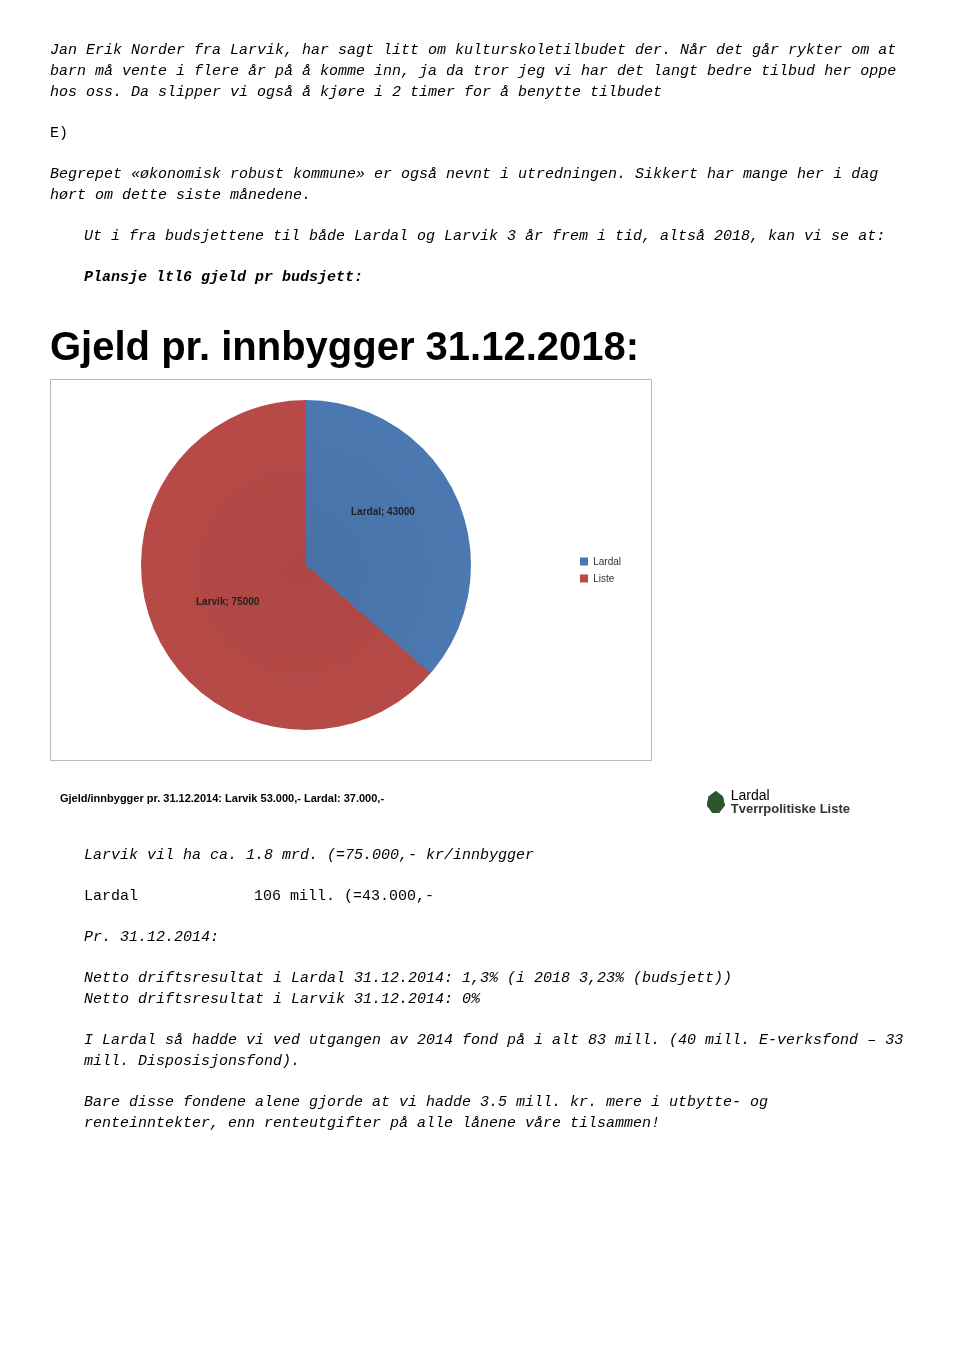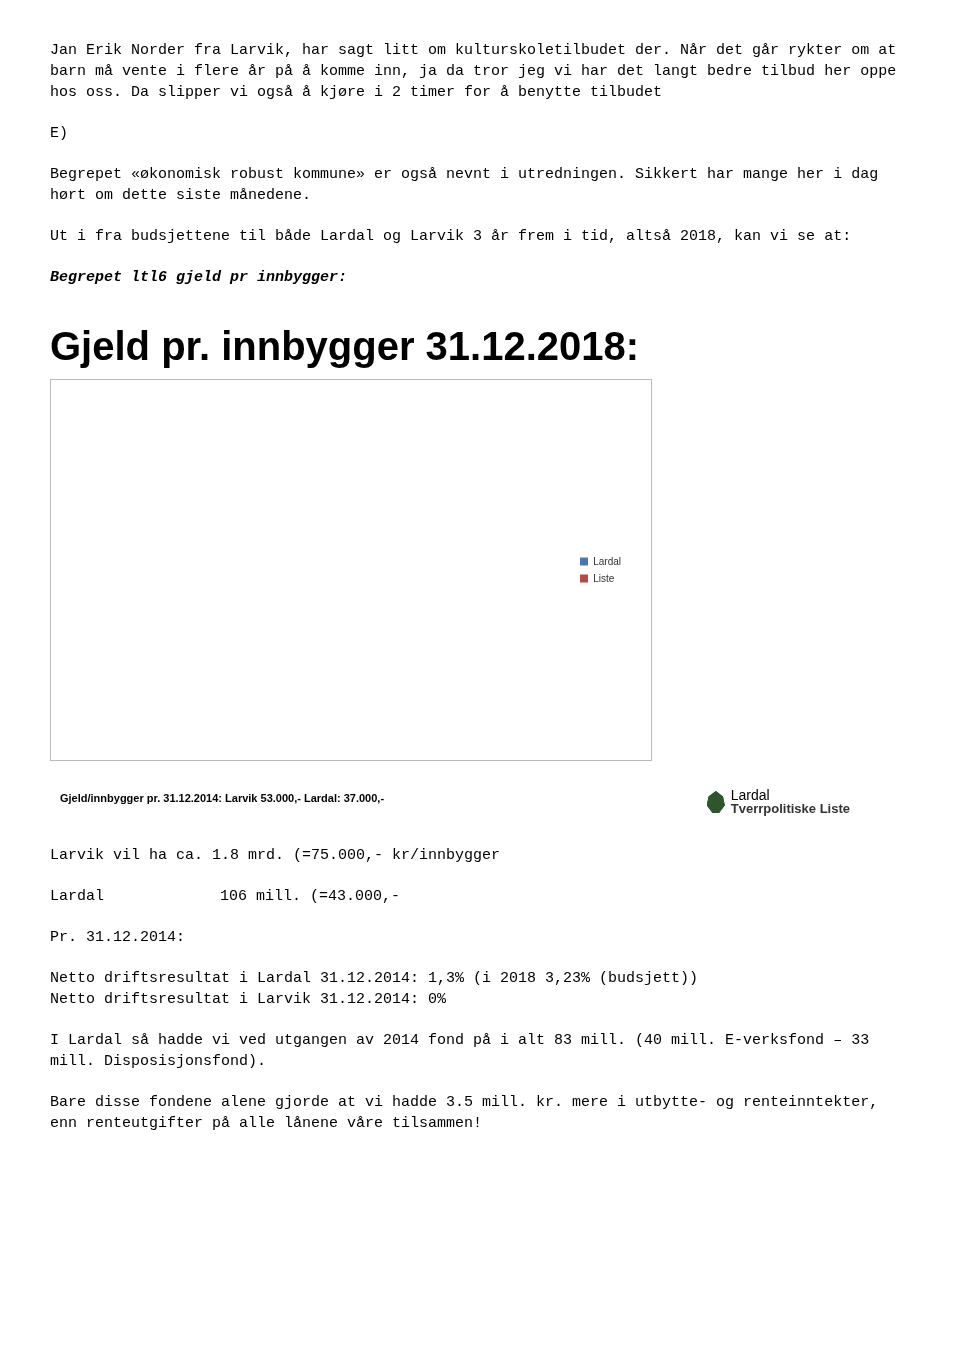--- a/index.html
+++ b/index.html
@@ -6,21 +6,21 @@
     margin: 0;
     padding: 40px 50px;
     font-family: "Courier New", Courier, monospace;
     font-size: 15px;
     line-height: 1.4;
     color: #000;
     background: #fff;
     width: 960px;
     box-sizing: border-box;
   }
-  .para { margin: 0 0  20px 0; }
+  .para { margin: 0 0  20px 0; font-style: italic; }
   .section-label { margin: 20px 0; }
   .italic { font-style: italic; font-weight: bold; }
   .chart-title {
     font-family: Arial, Helvetica, sans-serif;
     font-size: 40px;
     font-weight: bold;
     margin: 30px 0 5px 0;
   }
   .chart-box {
     border: 1px solid #bbb;
@@ -90,39 +90,44 @@
     background: radial-gradient(circle at 30% 40%, #2d562d 0 50%, transparent 51%),
                 radial-gradient(circle at 70% 40%, #2d562d 0 50%, transparent 51%),
                 linear-gradient(#2d562d,#2d562d);
     clip-path: polygon(50% 0%, 90% 25%, 100% 65%, 70% 100%, 30% 100%, 0% 65%, 10% 25%);
   }
   .branding .text { line-height: 1; }
   .branding .text .t1 { font-size: 14px; }
   .branding .text .t2 { font-size: 13px; color: #333; font-weight: bold; }
   .tbl { display: flex; }
   .tbl .c1 { width: 170px; }
-  .mt20 { margin-top: 20px; }
+  .mt20 { margin-top: 20px; margin-left: 34px; }
 </style>
 </head>
 <body>
 
 <div class="para">Jan Erik Norder fra Larvik, har sagt litt om kulturskoletilbudet der. Når det går rykter om at barn må vente i flere år på å komme inn, ja da tror jeg vi har det langt bedre tilbud her oppe hos oss. Da slipper vi også å kjøre i 2 timer for å benytte tilbudet</div>
 
 <div class="section-label">E)</div>
 
 <div class="para">Begrepet «økonomisk robust kommune» er også nevnt i utredningen. Sikkert har mange her i dag hørt om dette siste månedene.</div>
 
 <div class="para mt20">Ut i fra budsjettene til både Lardal og Larvik 3 år frem i tid, altså 2018, kan vi se at:</div>
 
-<div class="para italic mt20">Begrepet ltl6 gjeld pr innbygger:</div>
+<div class="para italic mt20">Plansje ltl6 gjeld pr budsjett:</div>
 
 <div class="chart-title">Gjeld pr. innbygger 31.12.2018:</div>
 
 <div class="chart-box">
   <div class="chart-area">
+    <div class="pie-wrap">
+      <div class="pie"></div>
+      <div class="slice-label" style="top:105px; left:210px;">Lardal; 43000</div>
+      <div class="slice-label" style="top:195px; left:55px;">Larvik; 75000</div>
+    </div>
     <div class="legend">
       <div class="legend-item">
         <span class="legend-sw sw-blue"></span>
         <span>Lardal</span>
       </div>
       <div class="legend-item">
         <span class="legend-sw sw-red"></span>
         <span>Liste</span>
       </div>
     </div>

